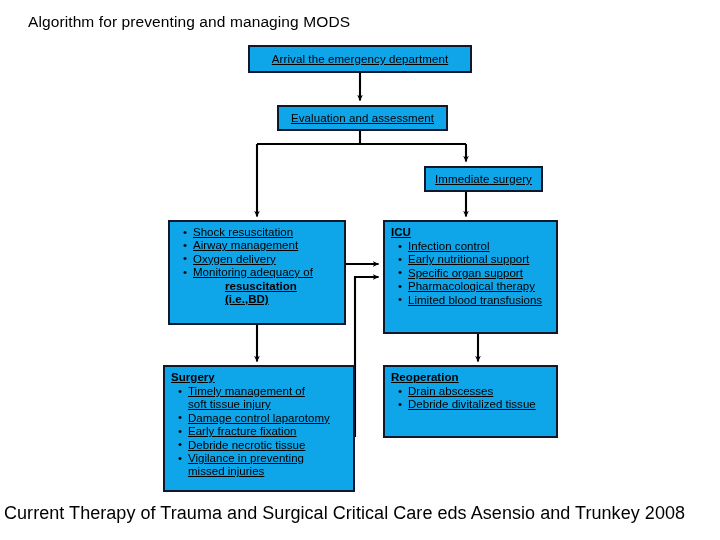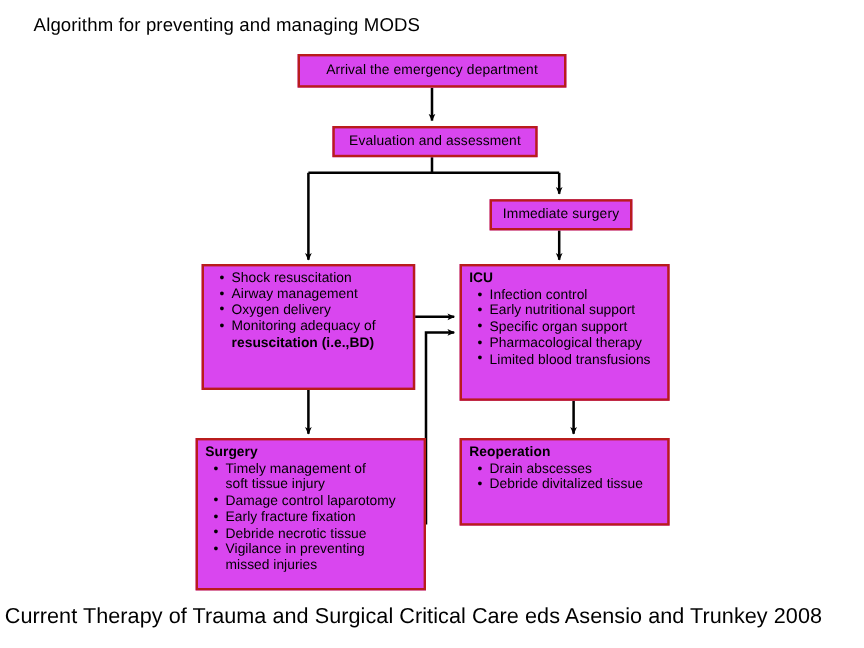--- a/index.html
+++ b/index.html
@@ -38,22 +38,23 @@
     font-size: 18px;
     font-weight: 400;
     letter-spacing: 0.05px;
     white-space: nowrap;
   }
 
   
   .node {
     position: absolute;
     box-sizing: border-box;
-    background: #d946ef;
-    border: 2px solid #b91c1c;
+    background: #0ea5e9;
+    border: 2px solid #0f172a;
+    text-decoration: underline;
   }
   .node.simple {
     display: flex;
     align-items: center;
     justify-content: center;
     font-size: 11.5px;
     letter-spacing: 0.1px;
     white-space: nowrap;
   }
   .node.listbox {
@@ -140,32 +141,32 @@
   </svg>
 
   <div class="node simple" style="left:248px; top:45px; width:224px; height:28px;">
     <span>Arrival the emergency department</span>
   </div>
 
   <div class="node simple" style="left:277px; top:105px; width:171px; height:26px;">
     <span>Evaluation and assessment</span>
   </div>
 
-  <div class="node simple" style="left:408px; top:166px; width:119px; height:26px;">
+  <div class="node simple" style="left:424px; top:166px; width:119px; height:26px;">
     <span>Immediate surgery</span>
   </div>
 
   <div class="node listbox" style="left:168px; top:220px; width:178px; height:105px;">
     <ul class="node-list">
       <li>Shock resuscitation</li>
       <li>Airway management</li>
       <li>Oxygen delivery</li>
       <li>
         <span>Monitoring adequacy of</span>
-        <span class="wrapline" style="font-weight:bold;">resuscitation (i.e.,BD)</span>
+        <span class="wrapline" style="font-weight:bold;margin-left:32px;">resuscitation (i.e.,BD)</span>
       </li>
     </ul>
   </div>
 
   <div class="node listbox" style="left:383px; top:220px; width:175px; height:114px;">
     <div class="node-heading">ICU</div>
     <ul class="node-list">
       <li>Infection control</li>
       <li>Early nutritional support</li>
       <li>Specific organ support</li>

